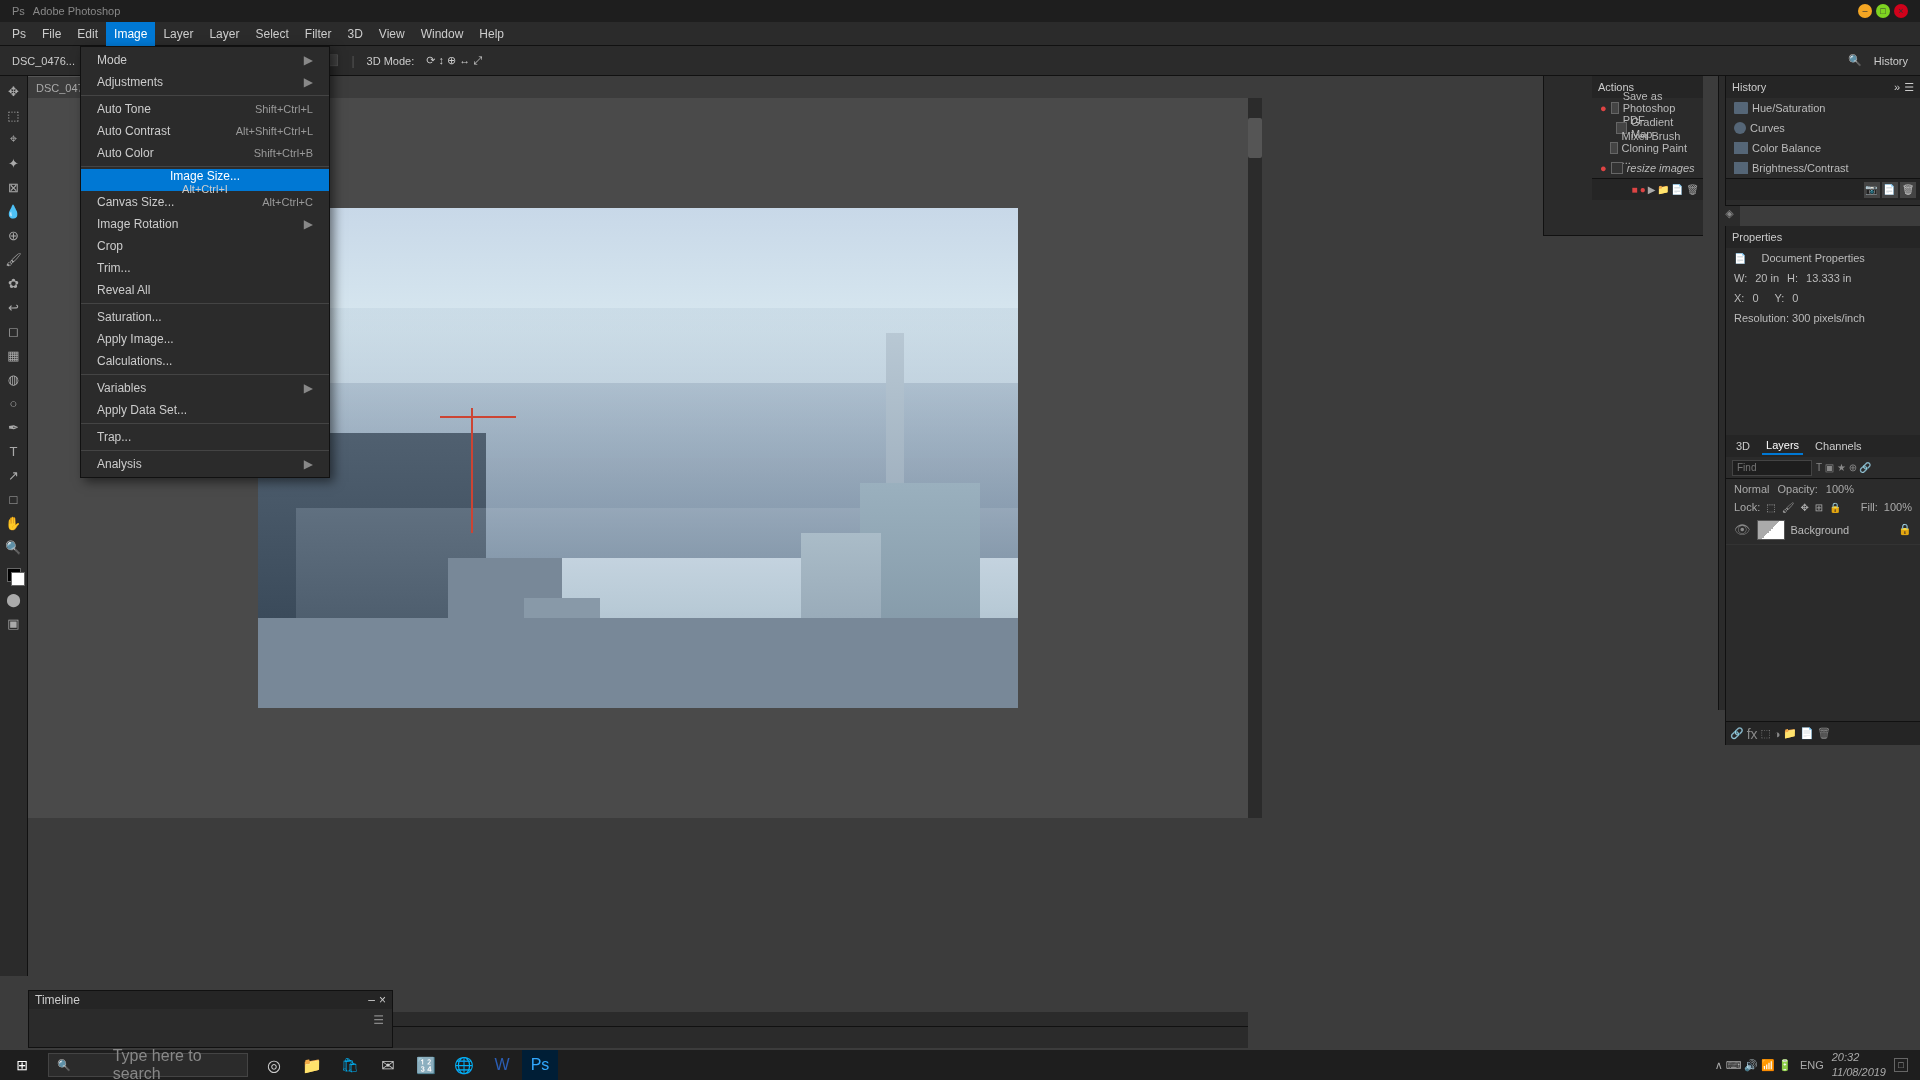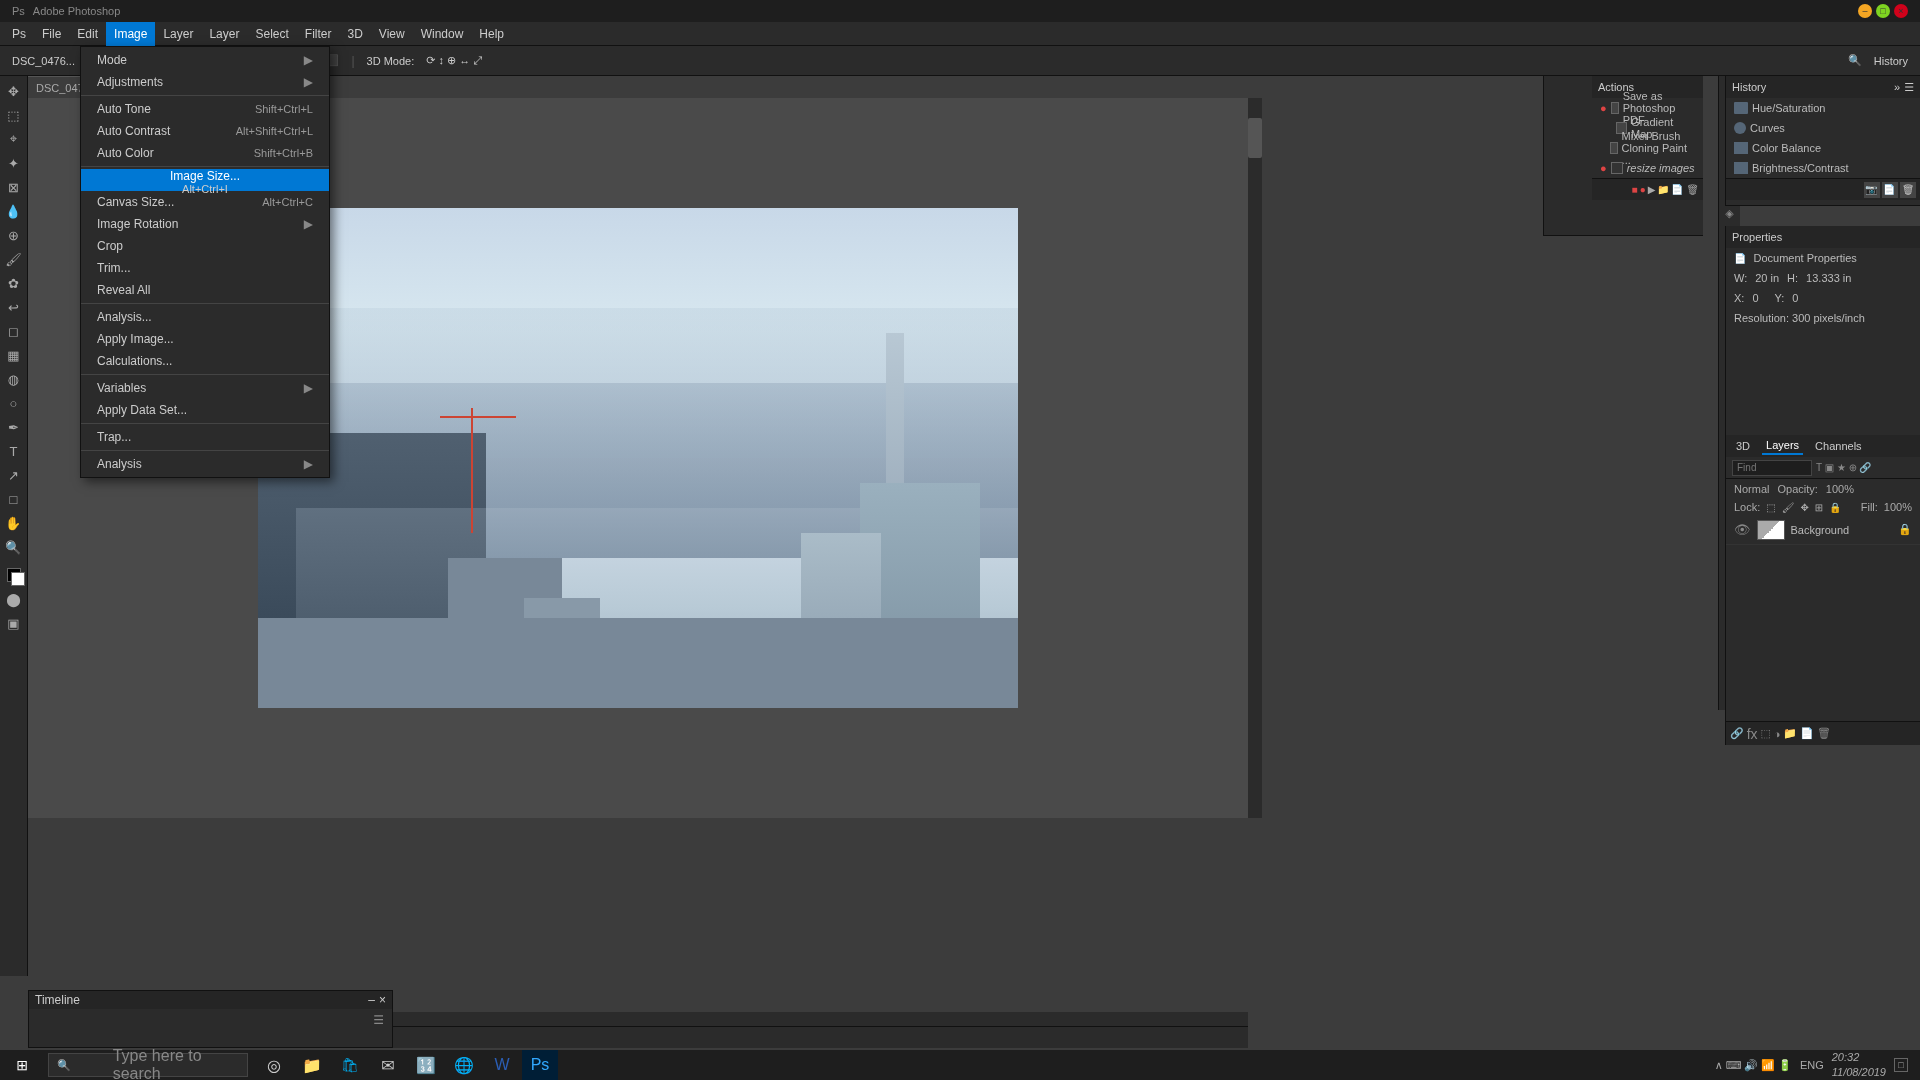--- a/index.html
+++ b/index.html
@@ -274,21 +274,21 @@
     <span style="width:16px;height:16px;background:#444;display:flex;align-items:center;justify-content:center;font-size:10px;">🗑</span>
   </div>
 </div>
 
 <div id="properties-panel" style="top:226px;right:0;width:195px;height:215px;">
   <div id="properties-header">
     <span>Properties</span>
   </div>
   <div class="prop-item">
     <span style="color:#888;font-size:10px;">📄</span>
-    <span style="margin-left:4px;">Document Properties</span>
+    <span style="margin-left:12px;">Document Properties</span>
   </div>
   <div class="prop-item" style="display:flex;gap:8px;">
     <span>W:</span>
     <span>20 in</span>
     <span>H:</span>
     <span>13.333 in</span>
   </div>
   <div class="prop-item" style="display:flex;gap:8px;">
     <span>X:</span>
     <span>0</span>
@@ -419,21 +419,21 @@
     <span>Crop</span>
   </div>
   <div class="dropdown-item">
     <span>Trim...</span>
   </div>
   <div class="dropdown-item">
     <span>Reveal All</span>
   </div>
   <div class="menu-sep"></div>
   <div class="dropdown-item">
-    <span>Analysis...</span>
+    <span>Saturation...</span>
   </div>
   <div class="dropdown-item">
     <span>Apply Image...</span>
   </div>
   <div class="dropdown-item">
     <span>Calculations...</span>
   </div>
   <div class="menu-sep"></div>
   <div class="dropdown-item">
     <span>Variables</span>

